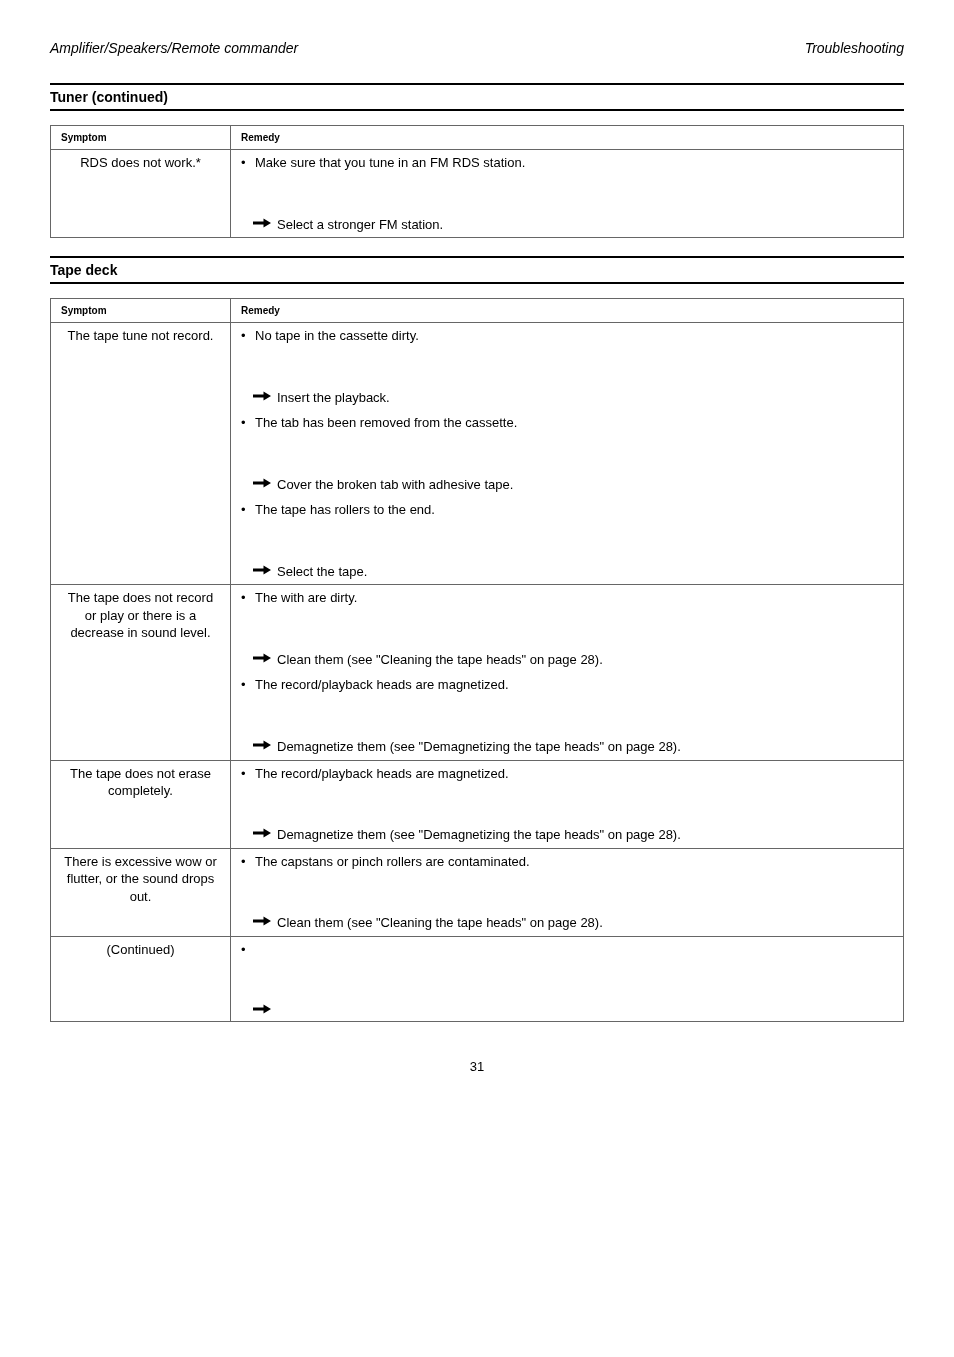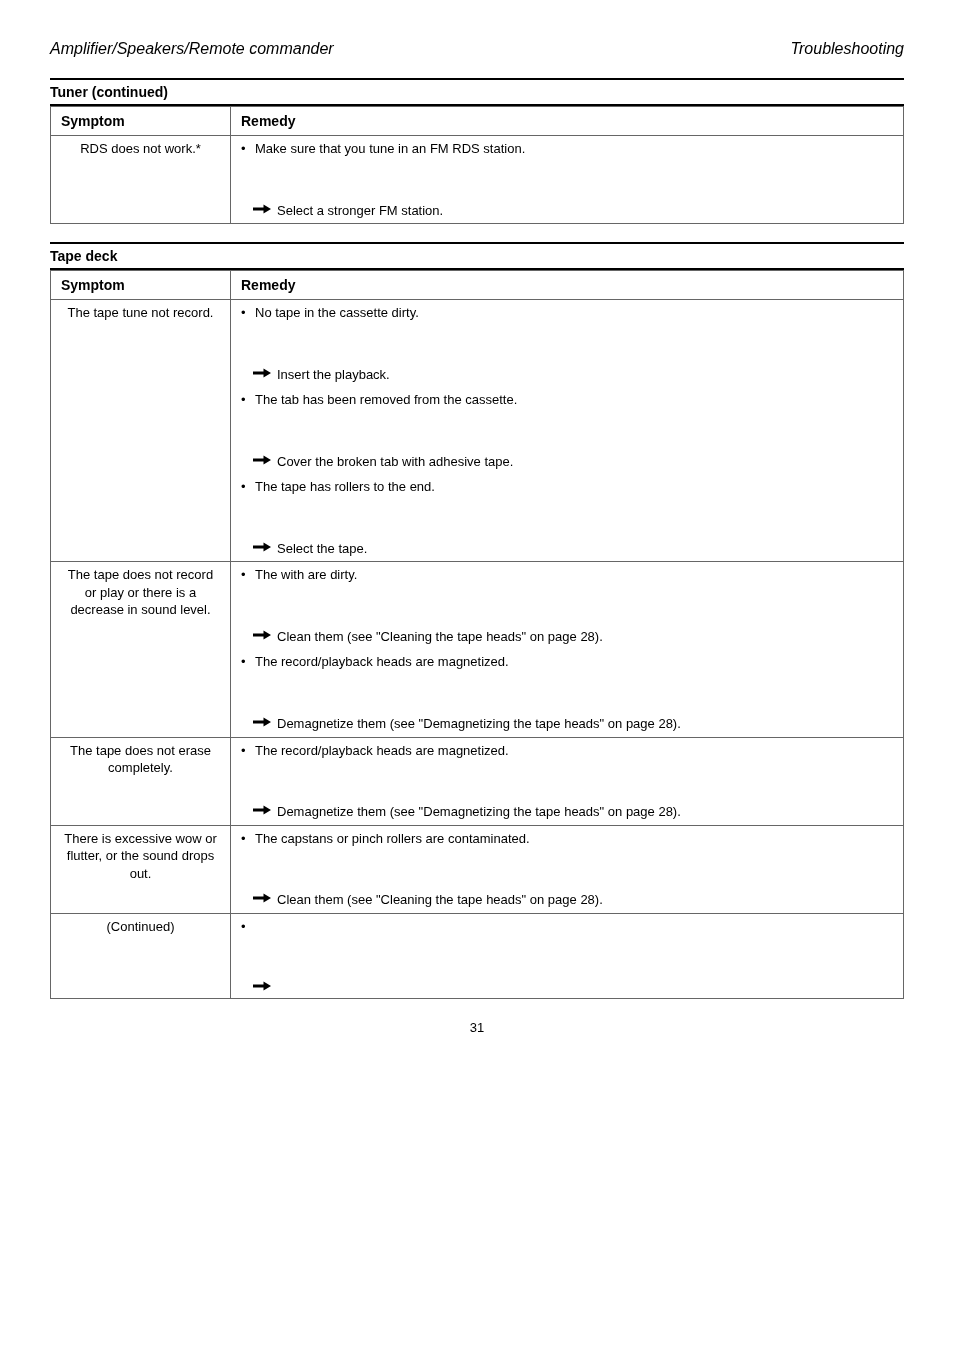--- a/index.html
+++ b/index.html
@@ -12,43 +12,43 @@
     background: #fff;
     padding: 40px 50px;
     width: 954px;
     font-size: 13px;
     color: #000;
   }
   .page-header {
     display: flex;
     justify-content: space-between;
     font-style: italic;
-    font-size: 16px;
-    margin-bottom: 20px;
+    font-size: 14px;
+    margin-bottom: 27px;
   }
   .section-header {
     border-top: 2px solid #000;
     border-bottom: 2px solid #000;
     padding: 4px 0;
     font-weight: bold;
     font-size: 14px;
     margin-top: 4px;
-    margin-bottom: 0;
+    margin-bottom: 14px;
   }
   .troubleshoot-table {
     width: 100%;
     border: 1px solid #666;
     border-collapse: collapse;
     margin-bottom: 18px;
   }
   .troubleshoot-table th {
     border: 1px solid #666;
     text-align: left;
     font-weight: bold;
-    font-size: 14px;
+    font-size: 10px;
     padding: 6px 10px;
     vertical-align: top;
   }
   .troubleshoot-table th:first-child {
     width: 180px;
   }
   .troubleshoot-table td {
     border-left: 1px solid #666;
     border-right: 1px solid #666;
     padding: 4px 10px;
@@ -90,21 +90,21 @@
     line-height: 1;
     margin-top: 1px;
   }
   .arrow svg {
     width: 18px;
     height: 12px;
   }
   .page-number {
     text-align: center;
     font-size: 13px;
-    margin-top: 21px;
+    margin-top: 37px;
   }
 </style>
 </head>
 <body>
 
 <div class="page-header">
   <span>Amplifier/Speakers/Remote commander</span>
   <span>Troubleshooting</span>
 </div>
 

